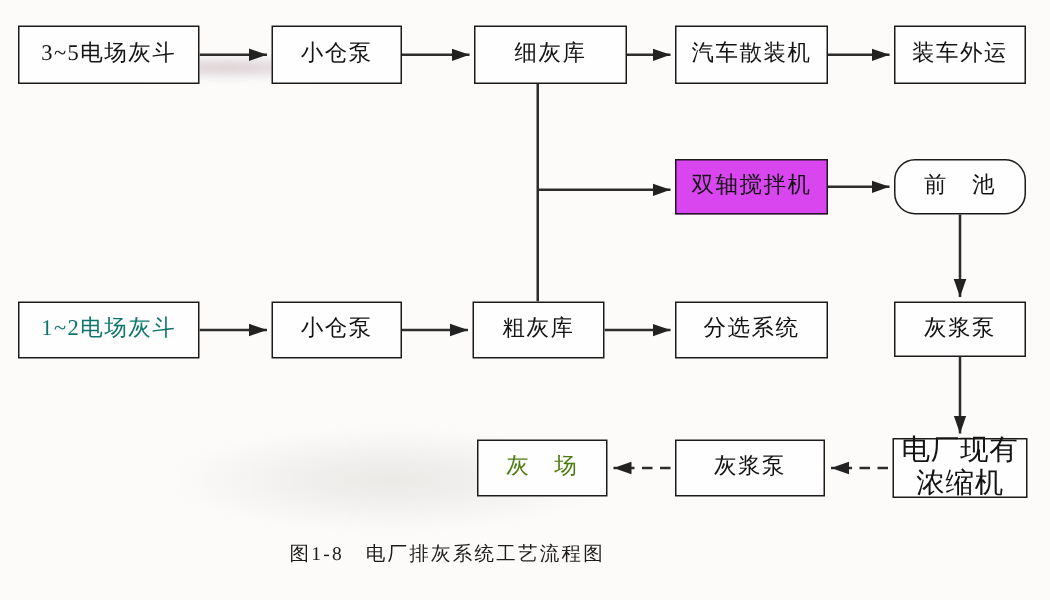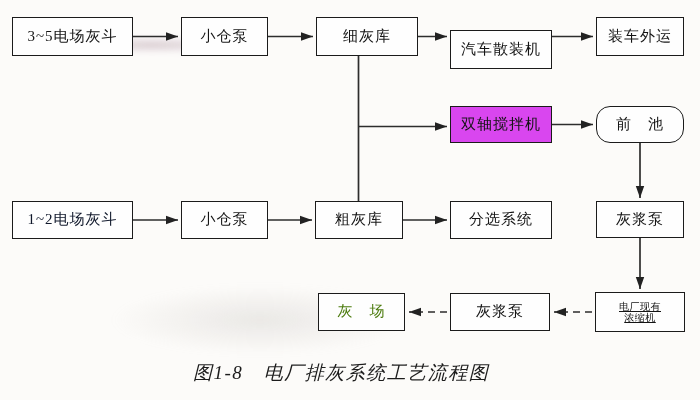--- a/index.html
+++ b/index.html
@@ -30,30 +30,29 @@
     background: #fefefe;
     display: flex;
     align-items: center;
     justify-content: center;
     font-size: 15px;
     letter-spacing: 1px;
     line-height: 1.15;
     text-align: center;
     white-space: pre-line;
   }
-  .node.small { font-size: 10px; letter-spacing: 0.5px; text-decoration: underline; }
+  .node.small { font-size: 19px; letter-spacing: 0.5px; }
   .caption {
     position: absolute;
     left: 193px;
     top: 360px;
-    font-size: 19px;
+    font-size: 13px;
     letter-spacing: 1.5px;
     color: #1c1c1c;
     white-space: nowrap;
-    font-style: italic;
   }
   .smudge {
     position: absolute;
     pointer-events: none;
     filter: blur(3px);
   }
   .smudge-1 {
     left: 52px; top: 38px; width: 200px; height: 14px;
     background: radial-gradient(ellipse at center, rgba(150,110,120,0.35), rgba(170,140,190,0.12) 60%, transparent 75%);
   }
@@ -114,25 +113,25 @@
       <line x1="640" y1="238" x2="640" y2="289" marker-end="url(#ah)"></line>
 
       <line x1="592" y1="312" x2="554" y2="312" stroke-dasharray="7 5" marker-end="url(#ah)"></line>
       <line x1="447" y1="312" x2="409" y2="312" stroke-dasharray="7 5" marker-end="url(#ah)"></line>
     </g>
   </svg>
 
   <div class="node" id="n0" style="border-color: rgb(27, 27, 27); background: rgb(254, 254, 254); color: rgb(20, 20, 20);">3~5电场灰斗</div>
   <div class="node" id="n1" style="border-color: rgb(27, 27, 27); background: rgb(254, 254, 254); color: rgb(20, 20, 20);">小仓泵</div>
   <div class="node" id="n2" style="border-color: rgb(27, 27, 27); background: rgb(254, 254, 254); color: rgb(20, 20, 20);">细灰库</div>
-  <div class="node" id="n3" style="border-color: rgb(27, 27, 27); background: rgb(254, 254, 254); color: rgb(20, 20, 20); margin-top: 13px;">汽车散装机</div>
+  <div class="node" id="n3" style="border-color: rgb(27, 27, 27); background: rgb(254, 254, 254); color: rgb(20, 20, 20);">汽车散装机</div>
   <div class="node" id="n4" style="border-color: rgb(27, 27, 27); background: rgb(254, 254, 254); color: rgb(20, 20, 20);">装车外运</div>
   <div class="node" id="n5" style="border-color: rgb(27, 27, 27); background: #d946ef; color: rgb(20, 20, 20);">双轴搅拌机</div>
   <div class="node" id="n6" style="border-color: rgb(27, 27, 27); background: rgb(254, 254, 254); color: rgb(20, 20, 20);">前　池</div>
-  <div class="node" id="n7" style="border-color: rgb(27, 27, 27); background: rgb(254, 254, 254); color: #0f172a;">1~2电场灰斗</div>
+  <div class="node" id="n7" style="border-color: rgb(27, 27, 27); background: rgb(254, 254, 254); color: #0f766e;">1~2电场灰斗</div>
   <div class="node" id="n8" style="border-color: rgb(27, 27, 27); background: rgb(254, 254, 254); color: rgb(20, 20, 20);">小仓泵</div>
   <div class="node" id="n9" style="border-color: rgb(27, 27, 27); background: rgb(254, 254, 254); color: rgb(20, 20, 20);">粗灰库</div>
   <div class="node" id="n10" style="border-color: rgb(27, 27, 27); background: rgb(254, 254, 254); color: rgb(20, 20, 20);">分选系统</div>
   <div class="node" id="n11" style="border-color: rgb(27, 27, 27); background: rgb(254, 254, 254); color: rgb(20, 20, 20);">灰浆泵</div>
   <div class="node" id="n12" style="border-color: rgb(27, 27, 27); background: rgb(254, 254, 254); color: #4d7c0f;">灰　场</div>
   <div class="node" id="n13" style="border-color: rgb(27, 27, 27); background: rgb(254, 254, 254); color: rgb(20, 20, 20);">灰浆泵</div>
   <div class="node small" id="n14" style="border-color: rgb(27, 27, 27); background: rgb(254, 254, 254); color: rgb(20, 20, 20);">电厂现有
 浓缩机</div>
 
   <div class="caption">图1-8　电厂排灰系统工艺流程图</div>

